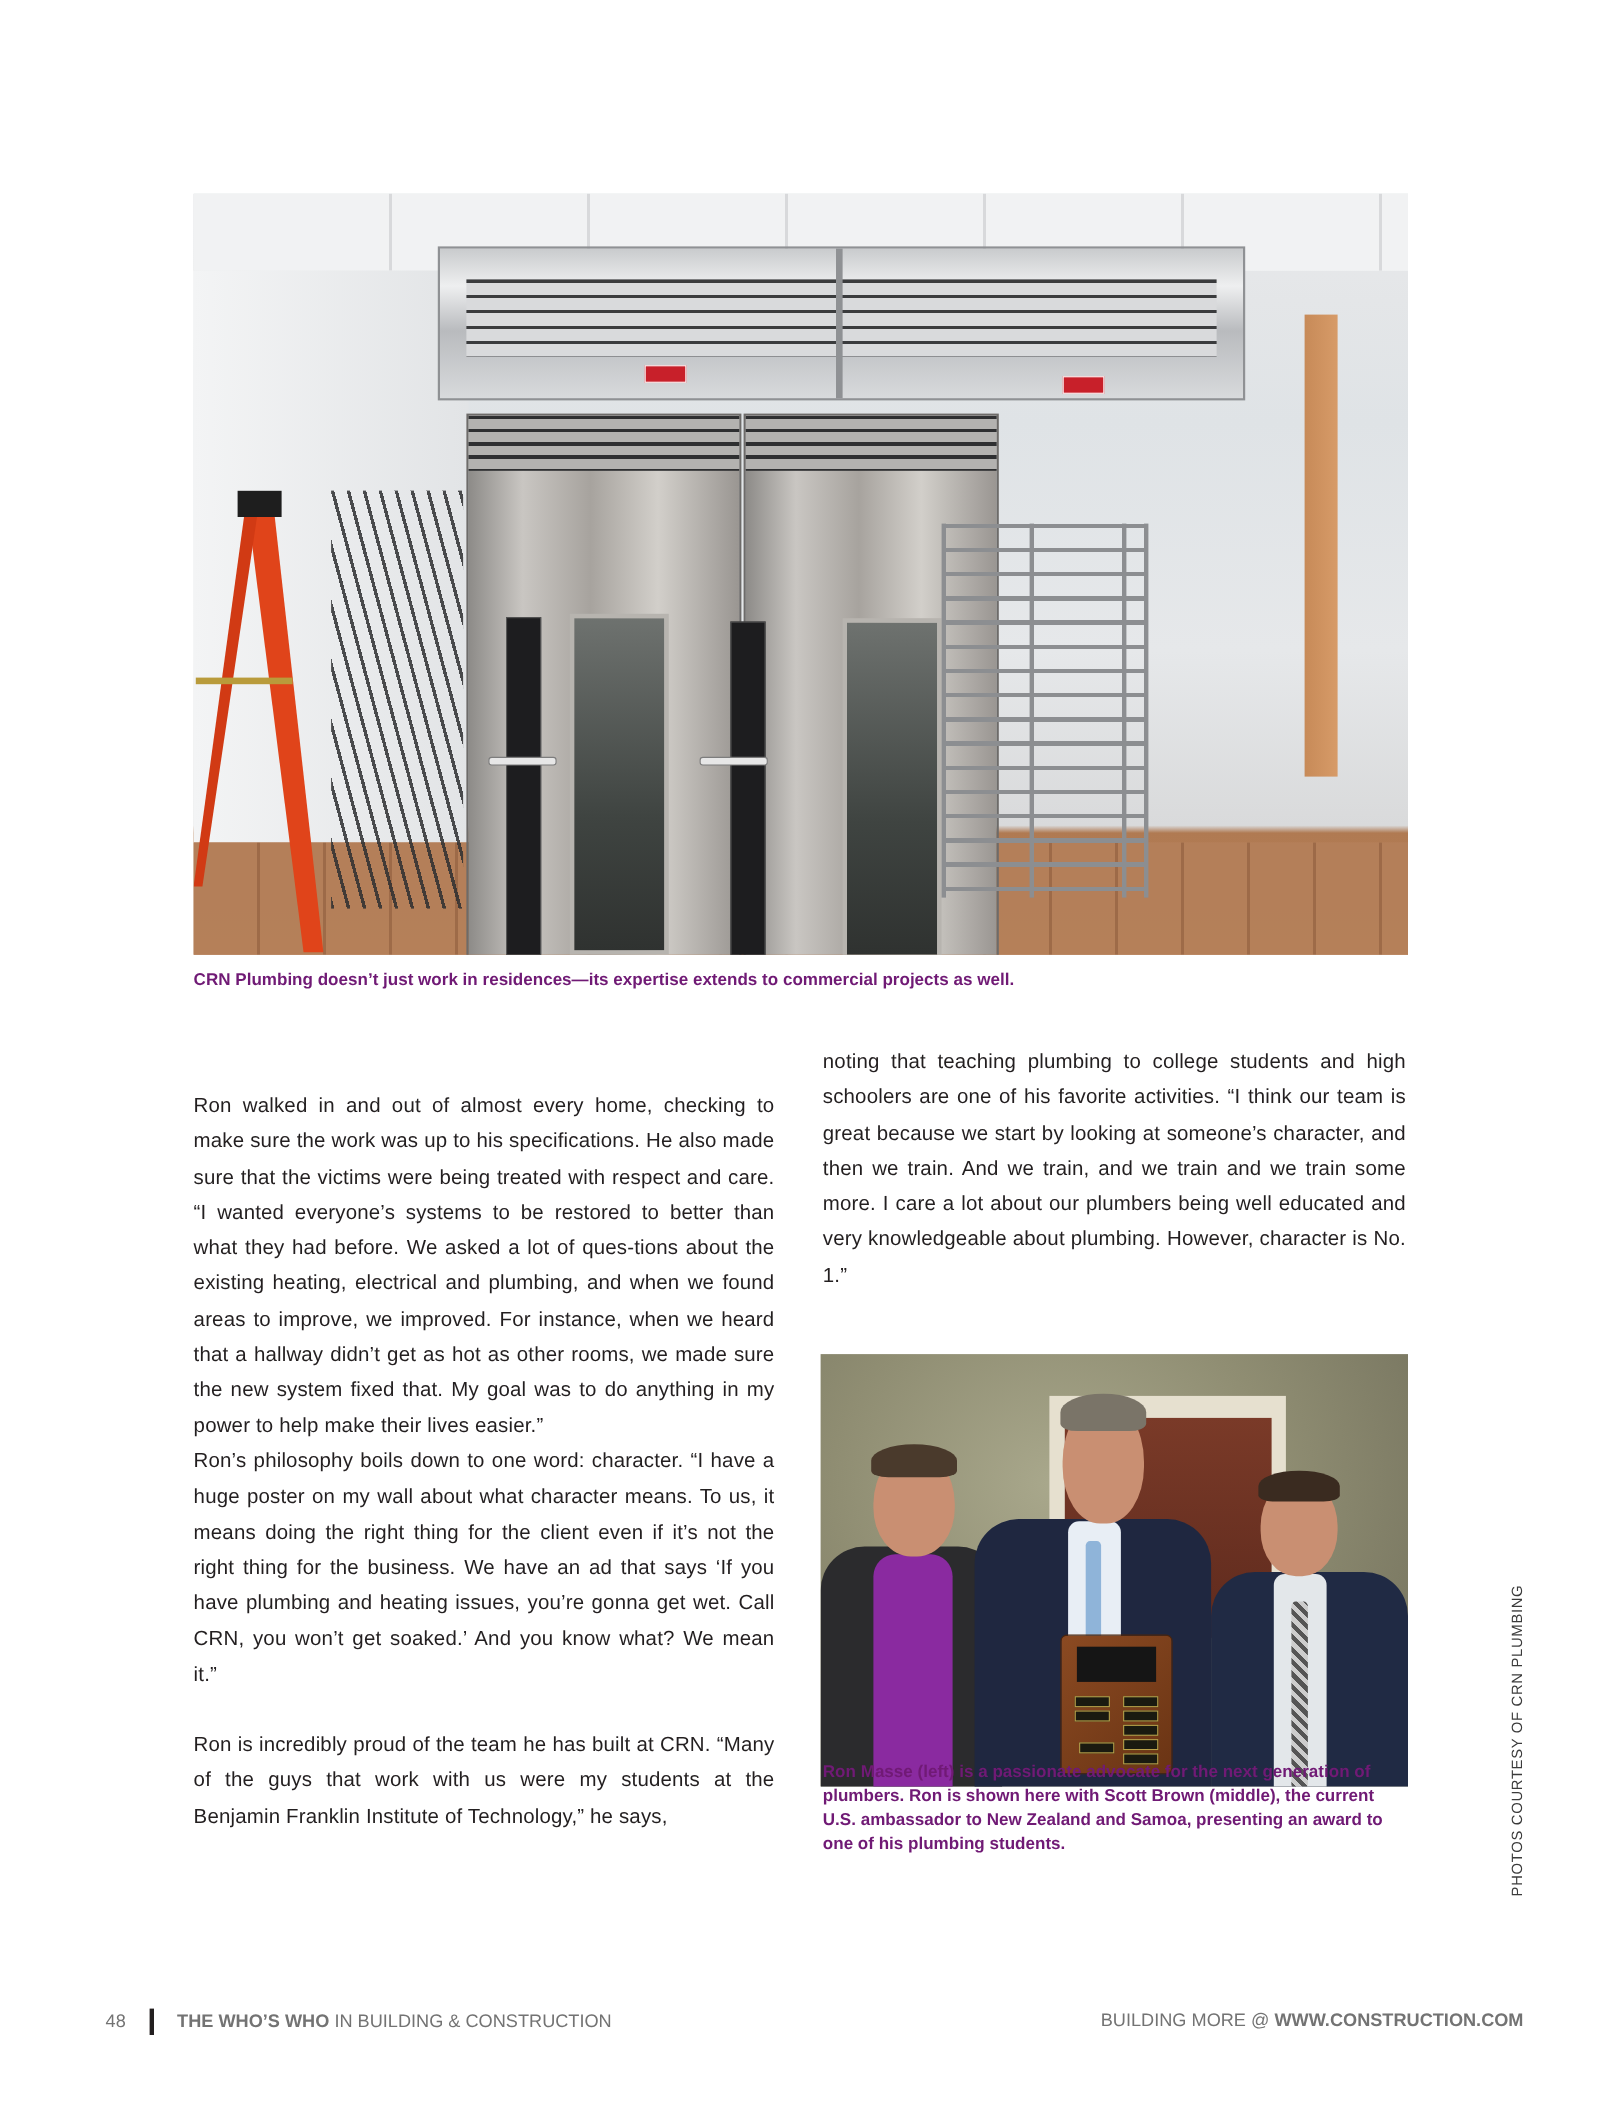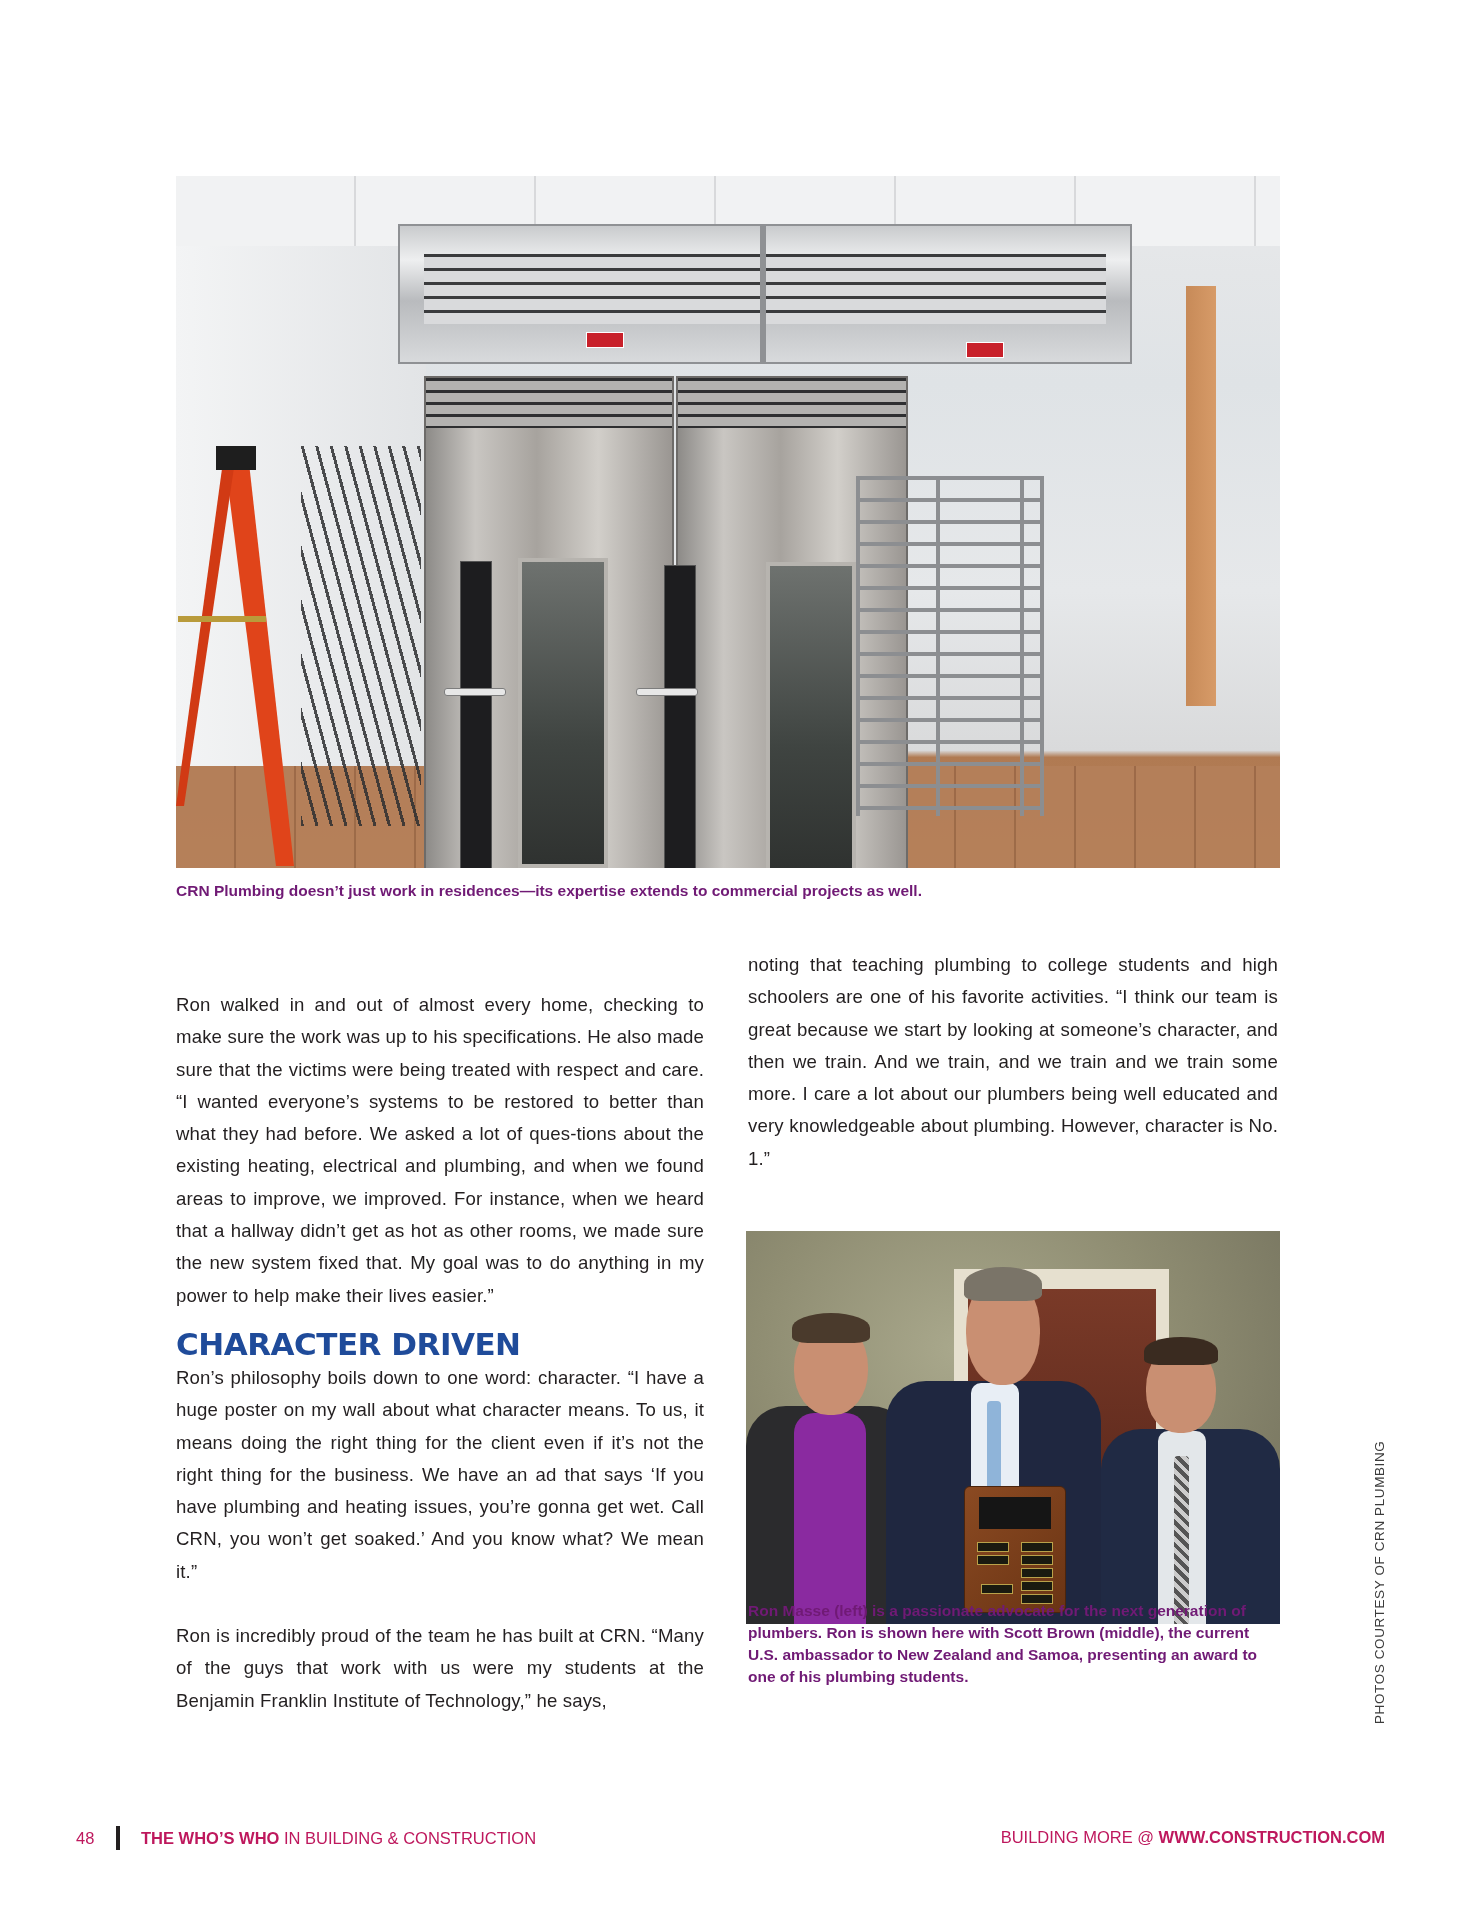--- a/index.html
+++ b/index.html
@@ -68,21 +68,21 @@
   .photo-bottom .plaque { position:absolute; left:218px; top:255px; width:100px; height:125px;
     background:linear-gradient(135deg,#8b4a22,#6a3414); border-radius:6px; border:1px solid #4a240d; }
   .photo-bottom .plaque .top { position:absolute; left:14px; top:10px; width:72px; height:32px; background:#151515; }
   .photo-bottom .plaque .plate { position:absolute; width:30px; height:8px; background:#1a1a10; border:1px solid #b9a24a; }
 
   
   .credit { position:absolute; left:1372px; top:1724px; transform-origin:0 0; transform:rotate(-90deg);
     font-size:13.5px; letter-spacing:0.6px; color:#3b3b3b; white-space:nowrap; }
 
   
-  .footer { position:absolute; top:1826px; font-size:16.5px; line-height:22px; color:#be185d; }
+  .footer { position:absolute; top:1826px; font-size:16.5px; line-height:22px; color:#737373;margin-left:20px; }
   .footer-left { left:76px; display:flex; align-items:center; }
   .page-num { width:40px; }
   .footer-bar { width:4px; height:24px; background:#231f20; margin:0 21px 0 0; }
   .footer-right { right:89px; }
   .b { font-weight:bold; }
 </style>
 </head>
 <body>
 
 <div class="photo-top">
@@ -120,21 +120,20 @@
     <polygon points="48,8 60,8 8,360 0,360" fill="#d13a14"></polygon>
     <rect x="40" y="0" width="40" height="24" fill="#1e1e1e"></rect>
     <rect x="2" y="170" width="88" height="6" fill="#b99b3b"></rect>
   </svg>
 </div>
 
 <div class="caption caption-top">CRN Plumbing doesn’t just work in residences—its expertise extends to commercial projects as well.</div>
 
 <div class="col col-left">
   <p>Ron walked in and out of almost every home, checking to make sure the work was up to his specifications. He also made sure that the victims were being treated with respect and care. “I wanted everyone’s systems to be restored to better than what they had before. We asked a lot of ques-tions about the existing heating, electrical and plumbing, and when we found areas to improve, we improved. For instance, when we heard that a hallway didn’t get as hot as other rooms, we made sure the new system fixed that. My goal was to do anything in my power to help make their lives easier.”</p>
-  <h2 class="heading">CHARACTER DRIVEN</h2>
   <p>Ron’s philosophy boils down to one word: character. “I have a huge poster on my wall about what character means. To us, it means doing the right thing for the client even if it’s not the right thing for the business. We have an ad that says ‘If you have plumbing and heating issues, you’re gonna get wet. Call CRN, you won’t get soaked.’ And you know what? We mean it.”</p>
   <div class="p-gap"></div>
   <p>Ron is incredibly proud of the team he has built at CRN. “Many of the guys that work with us were my students at the Benjamin Franklin Institute of Technology,” he says,</p>
 </div>
 
 <div class="col col-right">
   <p>noting that teaching plumbing to college students and high schoolers are one of his favorite activities. “I think our team is great because we start by looking at someone’s character, and then we train. And we train, and we train and we train some more. I care a lot about our plumbers being well educated and very knowledgeable about plumbing. However, character is No. 1.”</p>
 </div>
 
 <div class="photo-bottom">

